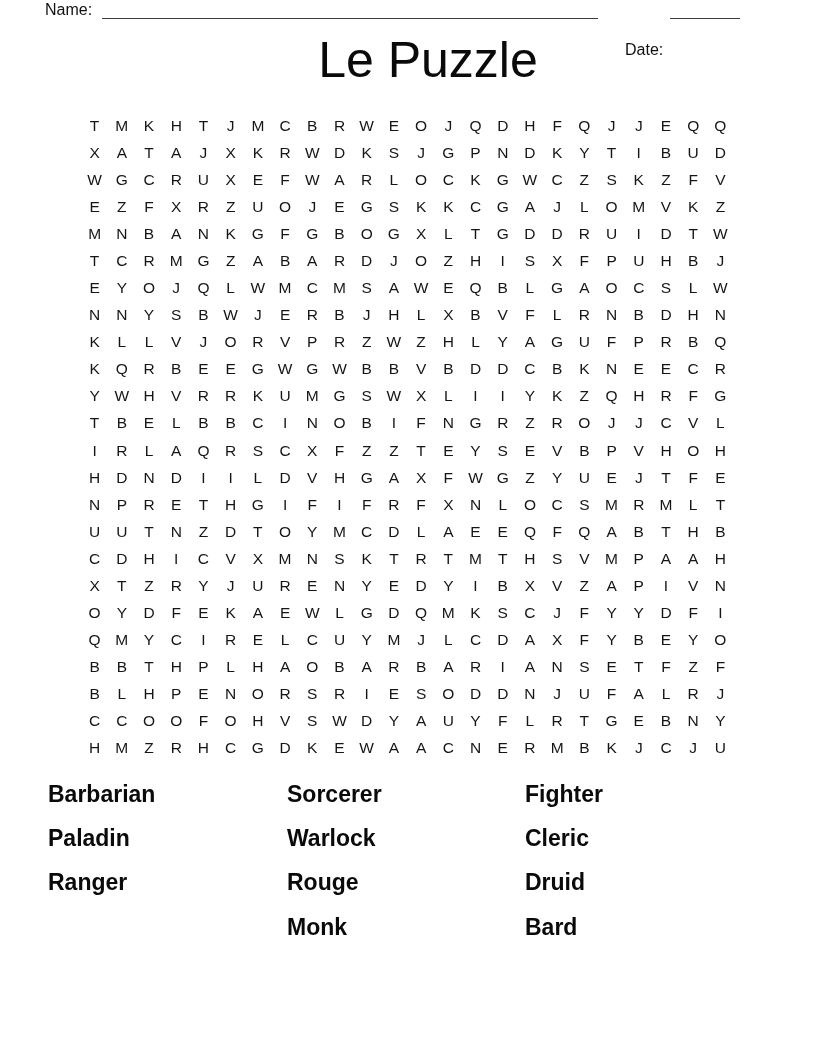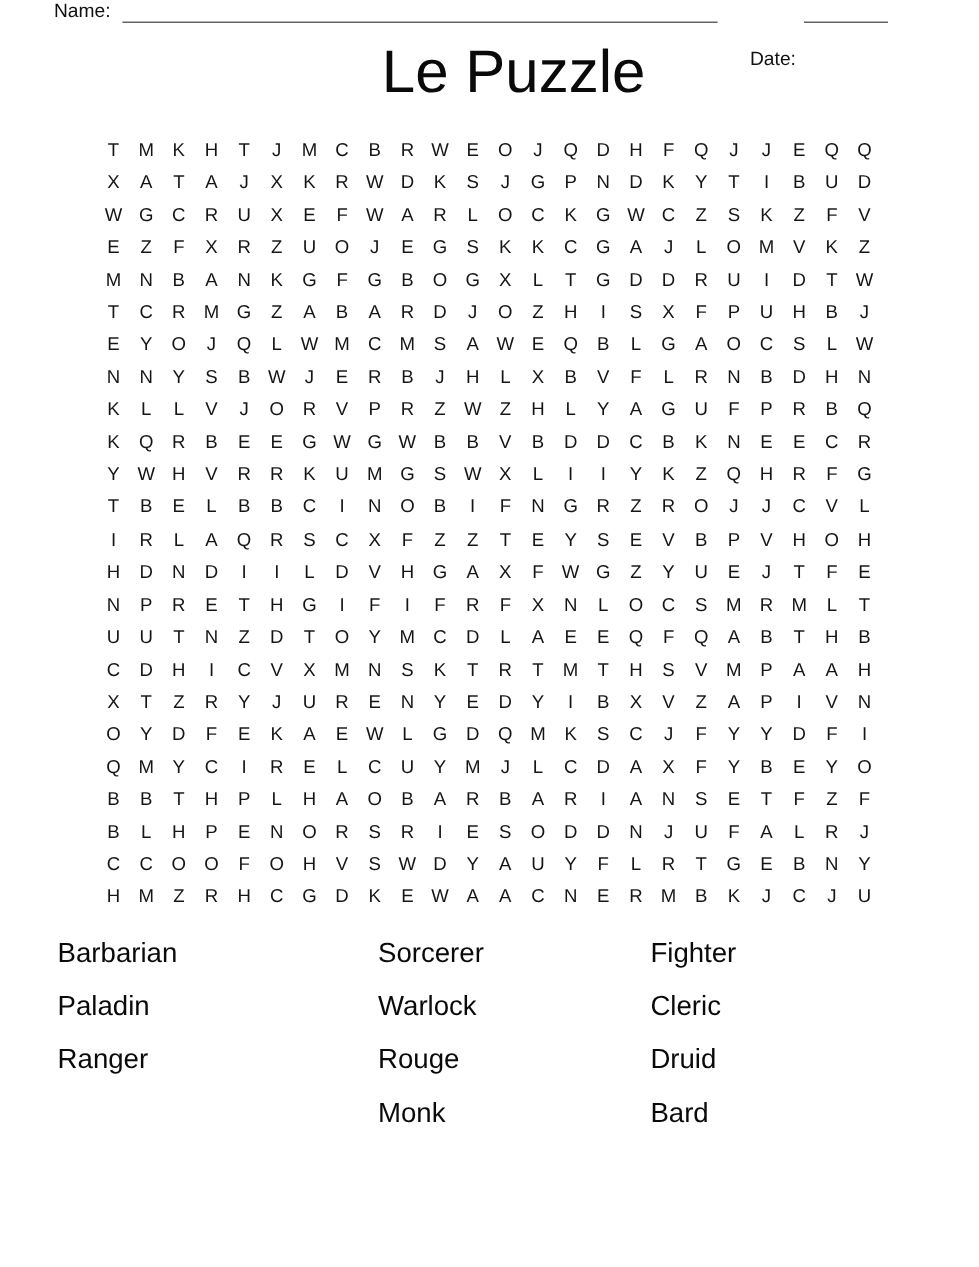--- a/index.html
+++ b/index.html
@@ -67,31 +67,32 @@
   .words {
     position: absolute;
     left: 0;
     top: 772px;
     width: 100%;
     height: 190px;
   }
   .word-col {
     position: absolute;
     top: 0;
+    font-weight: bold;
   }
   .word-col .word {
     height: 44.4px;
     display: flex;
     align-items: center;
     font-size: 23px;
     color: #0a0a0a;
   }
   .col-0 { left: 48px; }
-  .col-1 { left: 287px; margin-left: 28px; }
-  .col-2 { left: 542px; }
+  .col-1 { left: 287px; }
+  .col-2 { left: 525px; }
 </style>
 </head>
 <body>
 
 <div class="page">
 
   <span class="hdr-label name-label">Name:</span>
   <div class="blank-line name-line"></div>
 
   <span class="hdr-label date-label">Date:</span>

